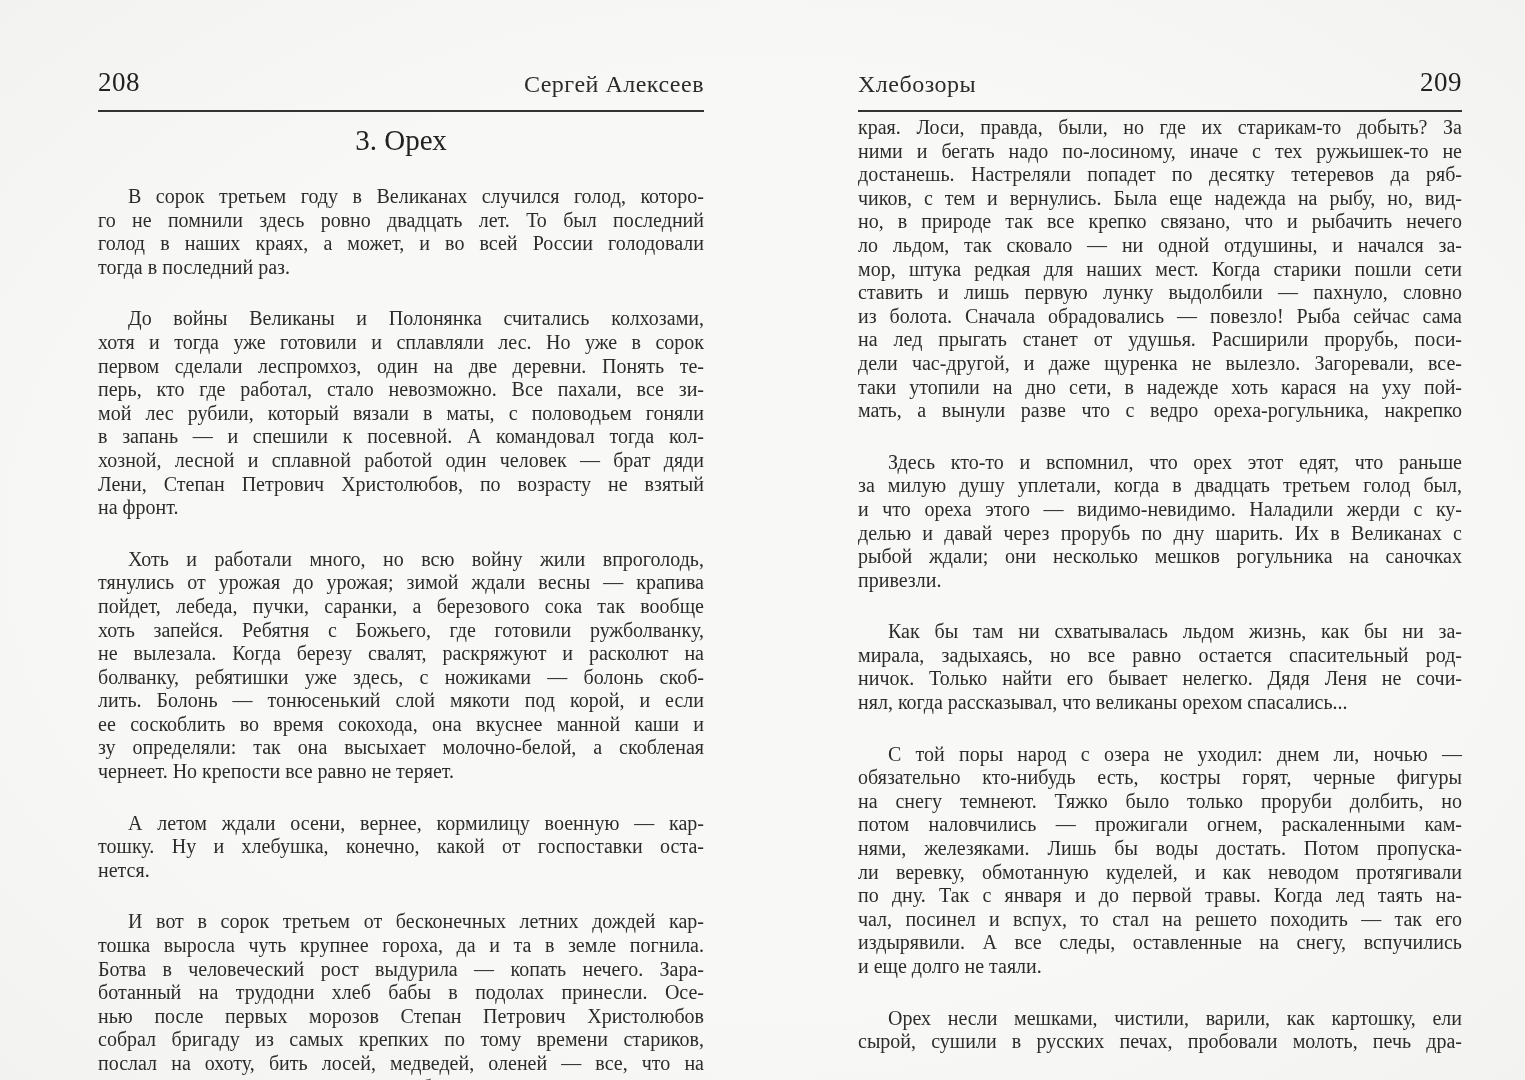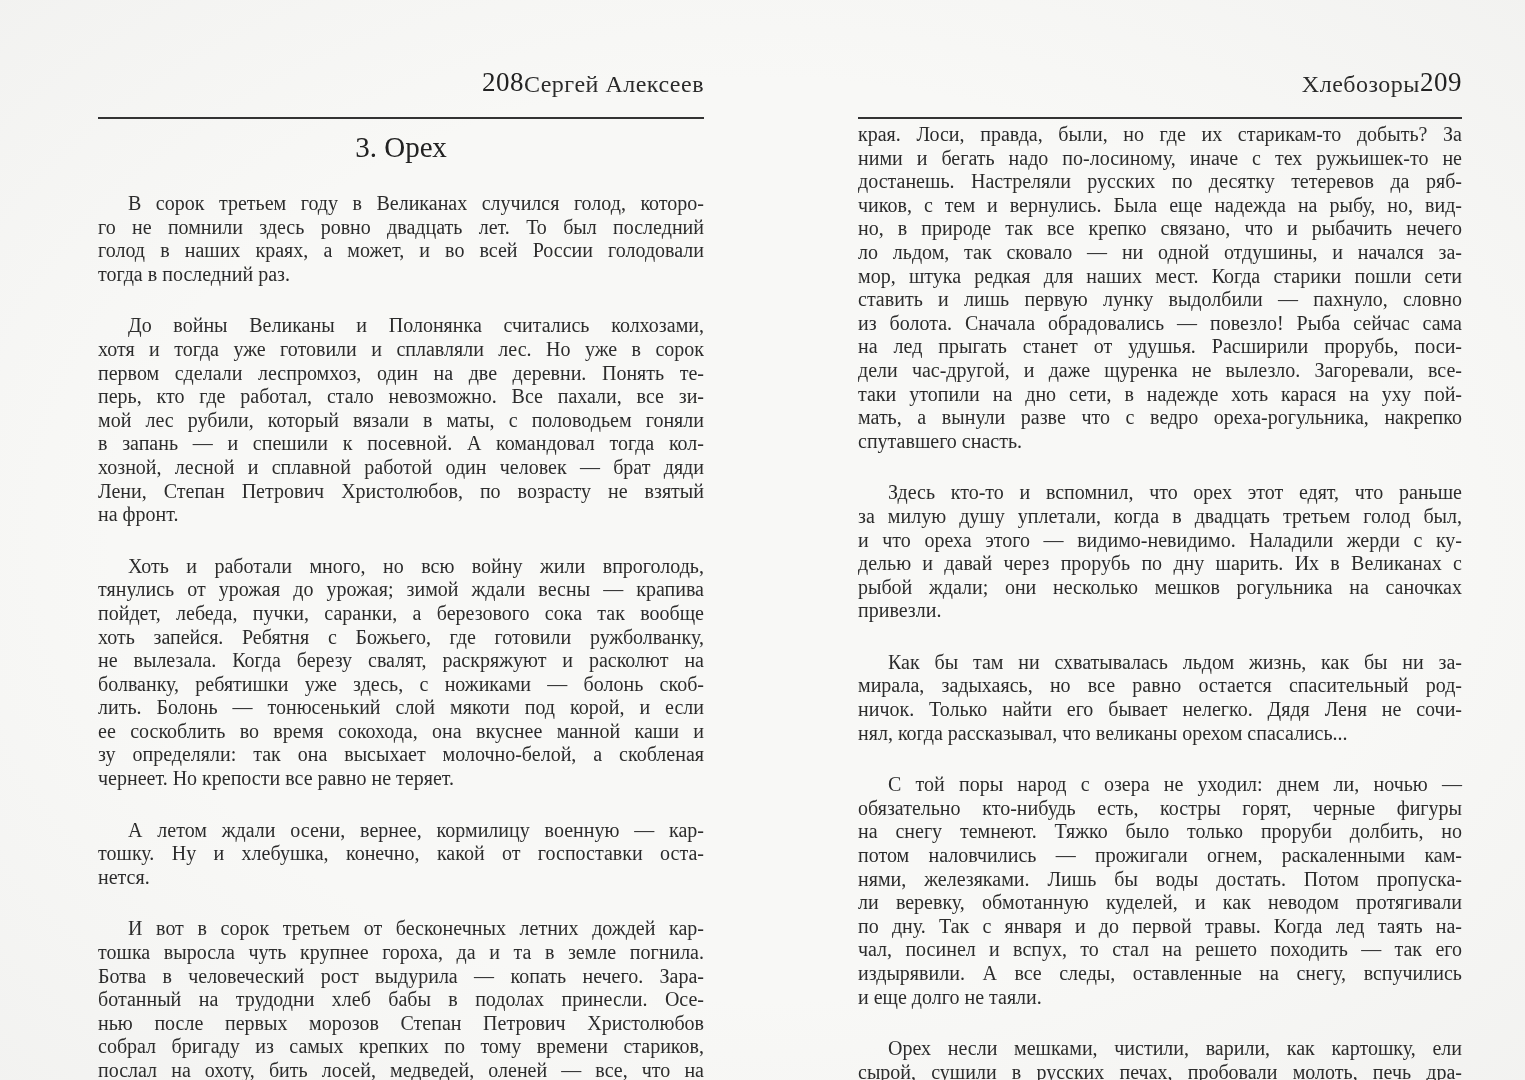--- a/index.html
+++ b/index.html
@@ -24,25 +24,25 @@
   }
   .page {
     position: absolute;
     top: 64px;
   }
   .page.left { left: 98px; width: 606px; }
   .page.right { left: 858px; width: 604px; }
 
   .running-head {
     display: flex;
-    justify-content: flex-end;
+    justify-content: space-between;
     align-items: flex-end;
     height: 34px;
     border-bottom: 2px solid #333;
-    padding-bottom: 19px;
+    padding-bottom: 12px;
   }
   .page-number {
     font-size: 27px;
     color: #222;
     letter-spacing: 0.5px;
   }
   .running-title {
     font-size: 24px;
     color: #2b2b2b;
     letter-spacing: 0.5px;
@@ -125,32 +125,31 @@
   </div>
 
   <div class="page right">
     <div class="running-head">
       <span class="running-title">Хлебозоры</span>
       <span class="page-number">209</span>
     </div>
     <div class="text-block" id="right-text">
         <span class="line">края. Лоси, правда, были, но где их старикам-то добыть? За</span>
         <span class="line">ними и бегать надо по-лосиному, иначе с тех ружьишек-то не</span>
-        <span class="line">достанешь. Настреляли русских по десятку тетеревов да ряб-</span>
+        <span class="line">достанешь. Настреляли попадет по десятку тетеревов да ряб-</span>
         <span class="line">чиков, с тем и вернулись. Была еще надежда на рыбу, но, вид-</span>
         <span class="line">но, в природе так все крепко связано, что и рыбачить нечего</span>
         <span class="line">ло льдом, так сковало — ни одной отдушины, и начался за-</span>
         <span class="line">мор, штука редкая для наших мест. Когда старики пошли сети</span>
         <span class="line">ставить и лишь первую лунку выдолбили — пахнуло, словно</span>
         <span class="line">из болота. Сначала обрадовались — повезло! Рыба сейчас сама</span>
         <span class="line">на лед прыгать станет от удушья. Расширили прорубь, поси-</span>
         <span class="line">дели час-другой, и даже щуренка не вылезло. Загоревали, все-</span>
         <span class="line">таки утопили на дно сети, в надежде хоть карася на уху пой-</span>
         <span class="line">мать, а вынули разве что с ведро ореха-рогульника, накрепко</span>
-        <span class="line last">спутавшего снасть.</span>
         <span class="line indent">Здесь кто-то и вспомнил, что орех этот едят, что раньше</span>
         <span class="line">за милую душу уплетали, когда в двадцать третьем голод был,</span>
         <span class="line">и что ореха этого — видимо-невидимо. Наладили жерди с ку-</span>
         <span class="line">делью и давай через прорубь по дну шарить. Их в Великанах с</span>
         <span class="line">рыбой ждали; они несколько мешков рогульника на саночках</span>
         <span class="line last">привезли.</span>
         <span class="line indent">Как бы там ни схватывалась льдом жизнь, как бы ни за-</span>
         <span class="line">мирала, задыхаясь, но все равно остается спасительный род-</span>
         <span class="line">ничок. Только найти его бывает нелегко. Дядя Леня не сочи-</span>
         <span class="line last">нял, когда рассказывал, что великаны орехом спасались...</span>

